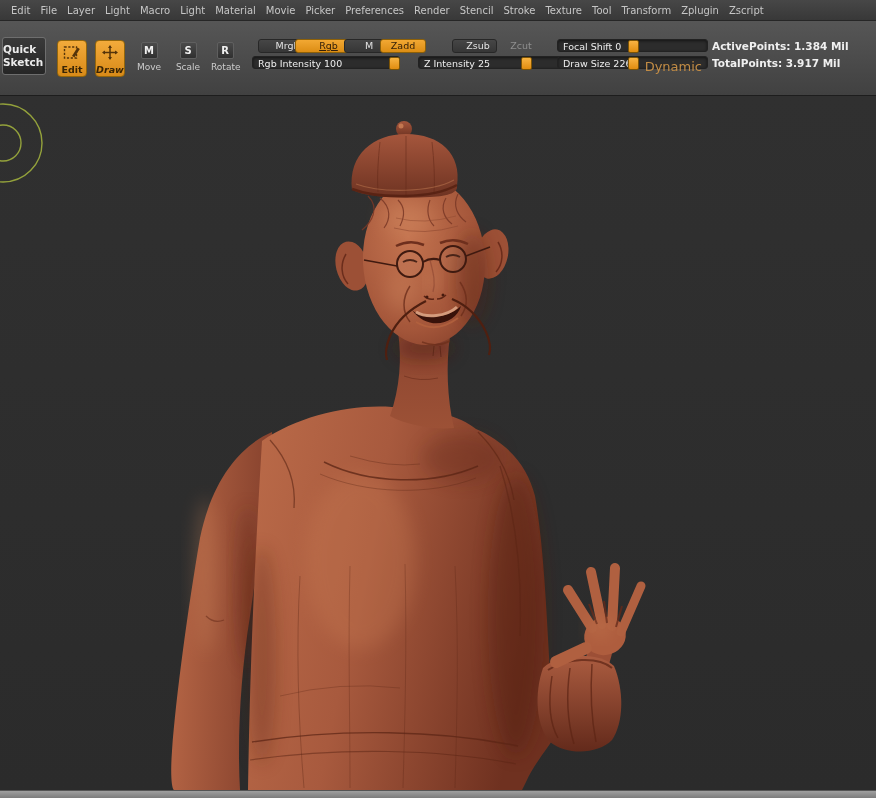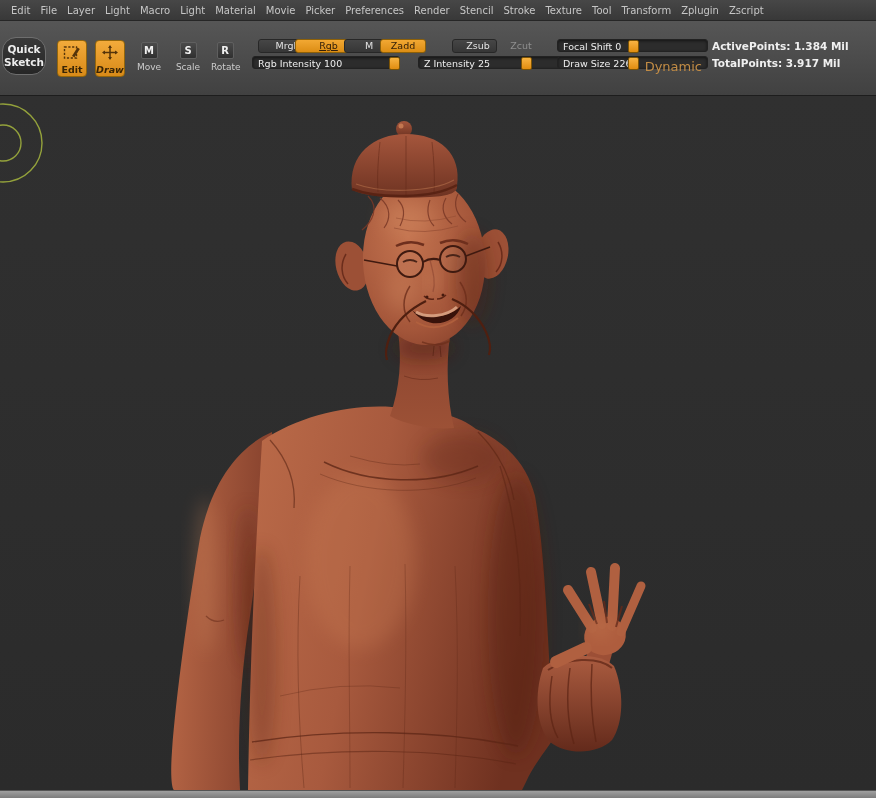--- a/index.html
+++ b/index.html
@@ -20,22 +20,22 @@
   }
   
   .toolbar{
     position:absolute;top:21px;left:0;right:0;height:74px;
     background:linear-gradient(#565656,#414141);
     border-bottom:1px solid #1d1d1d;
   }
   .qs-btn{
     position:absolute;left:2px;top:16px;width:44px;height:38px;box-sizing:border-box;
     background:linear-gradient(#3a3a3a,#262626);
-    border:1px solid #6e6e6e;border-radius:14px;
-    color:#ececec;font-size:10.5px;font-weight:bold;text-align:center;
+    border:1px solid #6e6e6e;border-radius:3px;
+    color:#ececec;font-size:10.5px;font-weight:bold;
     line-height:1.25;padding-top:5px;
   }
   .mode-btn{
     position:absolute;top:19px;width:30px;height:37px;box-sizing:border-box;
     background:linear-gradient(#f3ab3b,#d88a18);
     border:1px solid #93660c;border-radius:4px;
     display:flex;flex-direction:column;align-items:center;justify-content:space-between;
     padding:4px 0 2px 0;
   }
   .mode-btn .mlabel{color:#3a2505;font-size:9.5px;font-weight:bold;}

